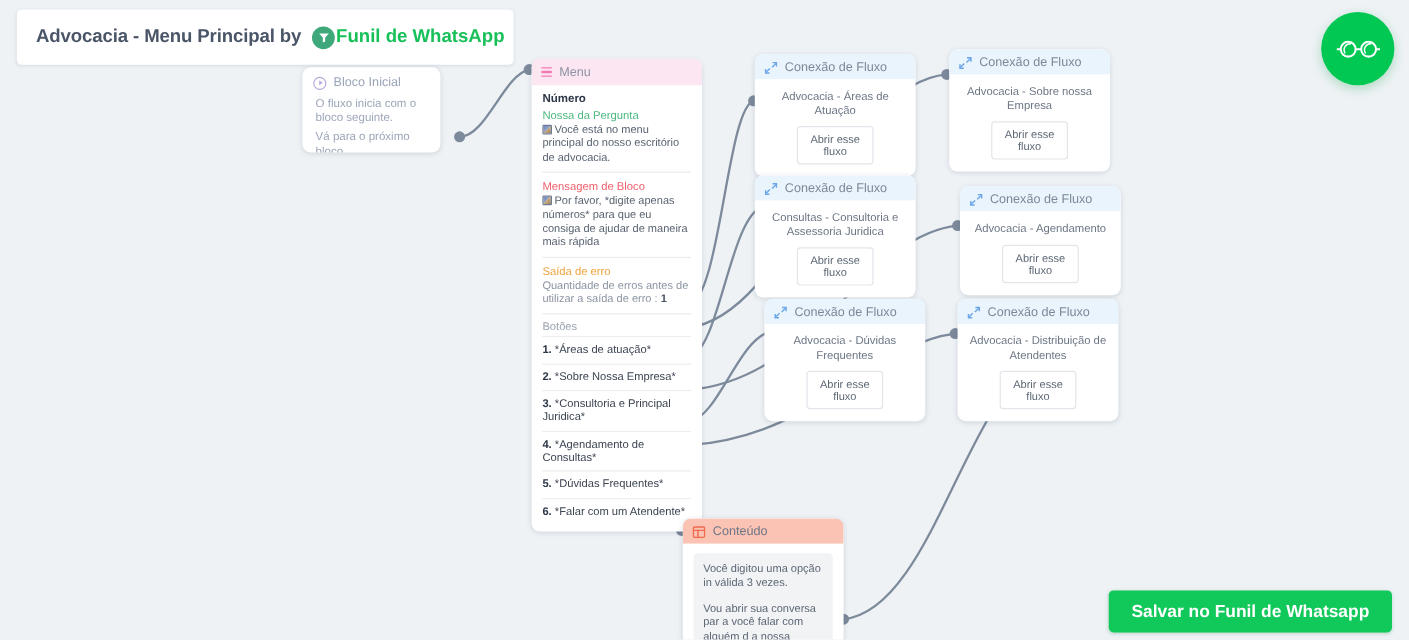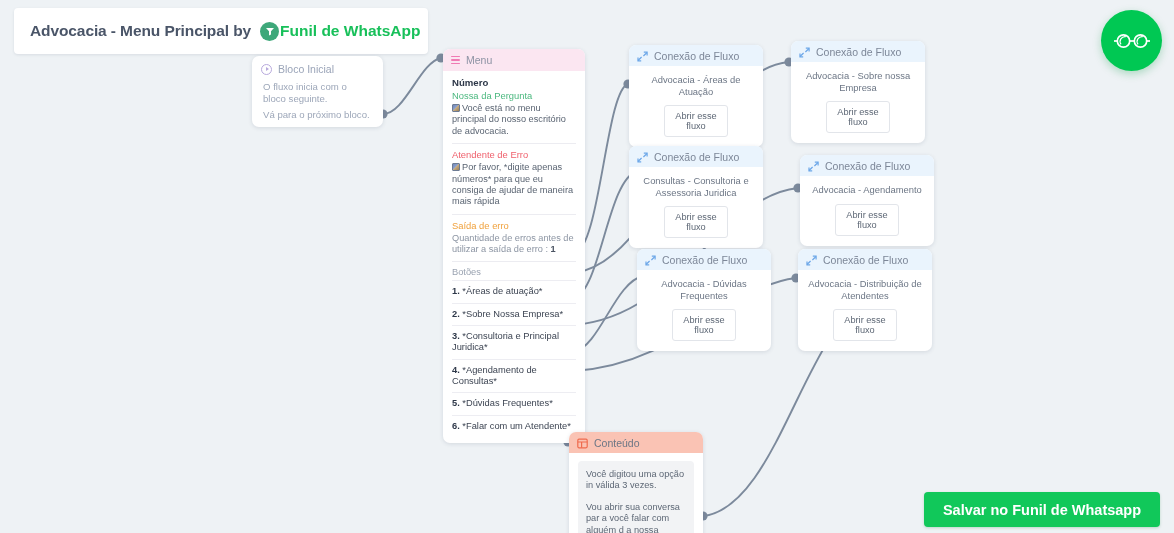--- a/index.html
+++ b/index.html
@@ -75,21 +75,21 @@
   }
   .node-head {
     display: flex; align-items: center;
     gap: 6px;
     padding: 5px 9px 4px 9px;
     font-size: 10.5px;
   }
   .node-body { padding: 7px 10px 9px 10px; }
 
   
-  .node-start { left: 252px; top: 56px; width: 131px; height: 71px; }
+  .node-start { left: 252px; top: 56px; width: 115px; height: 71px; }
   .node-start .node-head { color: #9aa4b8; padding-top: 7px; }
   .start-ico {
     width: 11px; height: 11px; border-radius: 50%;
     border: 1.2px solid #b8a9dd;
     display: flex; align-items: center; justify-content: center;
     flex: none;
   }
   .start-ico i {
     width: 0; height: 0;
     border-left: 3.4px solid #b8a9dd;
@@ -280,21 +280,21 @@
         <span>Menu</span>
       </div>
       <div class="node-body menu-body">
         <div class="fld-title">Número</div>
 
         <div class="fld-label lbl-green">Nossa da Pergunta</div>
         <div class="fld-text"><span class="emoji"></span><span>Você está no menu principal do nosso escritório de advocacia.</span></div>
 
         <div class="divider"></div>
 
-        <div class="fld-label lbl-red">Atendente de Erro</div>
+        <div class="fld-label lbl-red">Mensagem de Bloco</div>
         <div class="fld-text"><span class="emoji"></span><span>Por favor, *digite apenas números* para que eu consiga de ajudar de maneira mais rápida</span></div>
 
         <div class="divider"></div>
 
         <div class="fld-label lbl-orange">Saída de erro</div>
         <div class="fld-sub"><span>Quantidade de erros antes de utilizar a saída de erro :</span> <b>1</b></div>
 
         <div class="divider"></div>
 
         <div class="btn-head">Botões</div>

